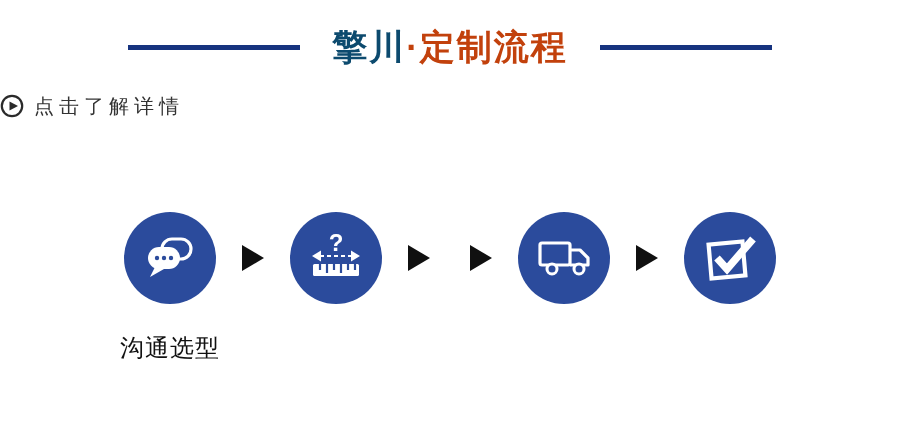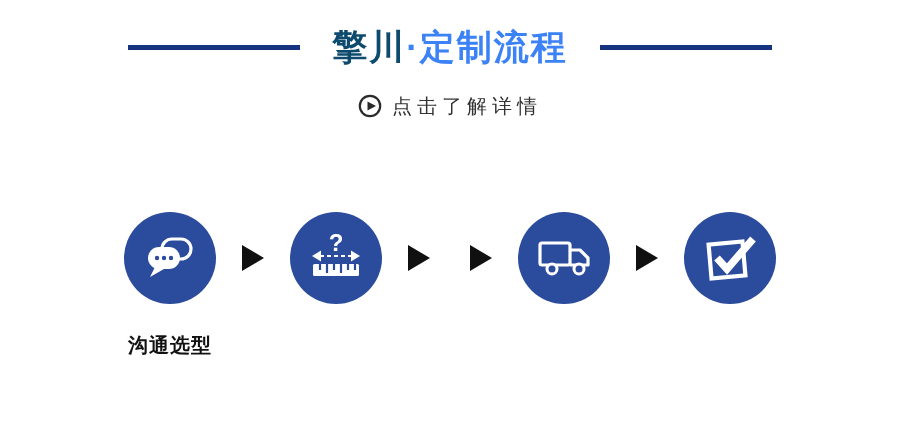--- a/index.html
+++ b/index.html
@@ -28,28 +28,27 @@
     background: #16337F;
   }
   .page-title {
     font-size: 35px;
     font-weight: bold;
     letter-spacing: 2px;
     white-space: nowrap;
     line-height: 1.1;
   }
   .title-brand { color: #0c4a6e; }
-  .title-rest  { color: #3b82f6; }
+  .title-rest  { color: #c2410c; }
 
   
   .subtitle-row {
     margin-top: 26px;
     display: flex;
     align-items: center;
-    justify-content: center;
     gap: 10px;
     cursor: pointer;
   }
   .subtitle-text {
     font-size: 20px;
     color: #333333;
     letter-spacing: 5px;
   }
 
   
@@ -69,22 +68,22 @@
     width: 92px;
     height: 92px;
     border-radius: 50%;
     background: #2B4B9C;
     display: flex;
     align-items: center;
     justify-content: center;
   }
   .step-label {
     margin-top: 28px;
-    font-size: 20px;
-    font-weight: 700;
+    font-size: 24px;
+    font-weight: 400;
     color: #111111;
     white-space: nowrap;
     letter-spacing: 1px;
   }
   .flow-arrow {
     margin: 33px 20px 0 20px;
     flex: 0 0 auto;
     display: block;
   }
 </style>

